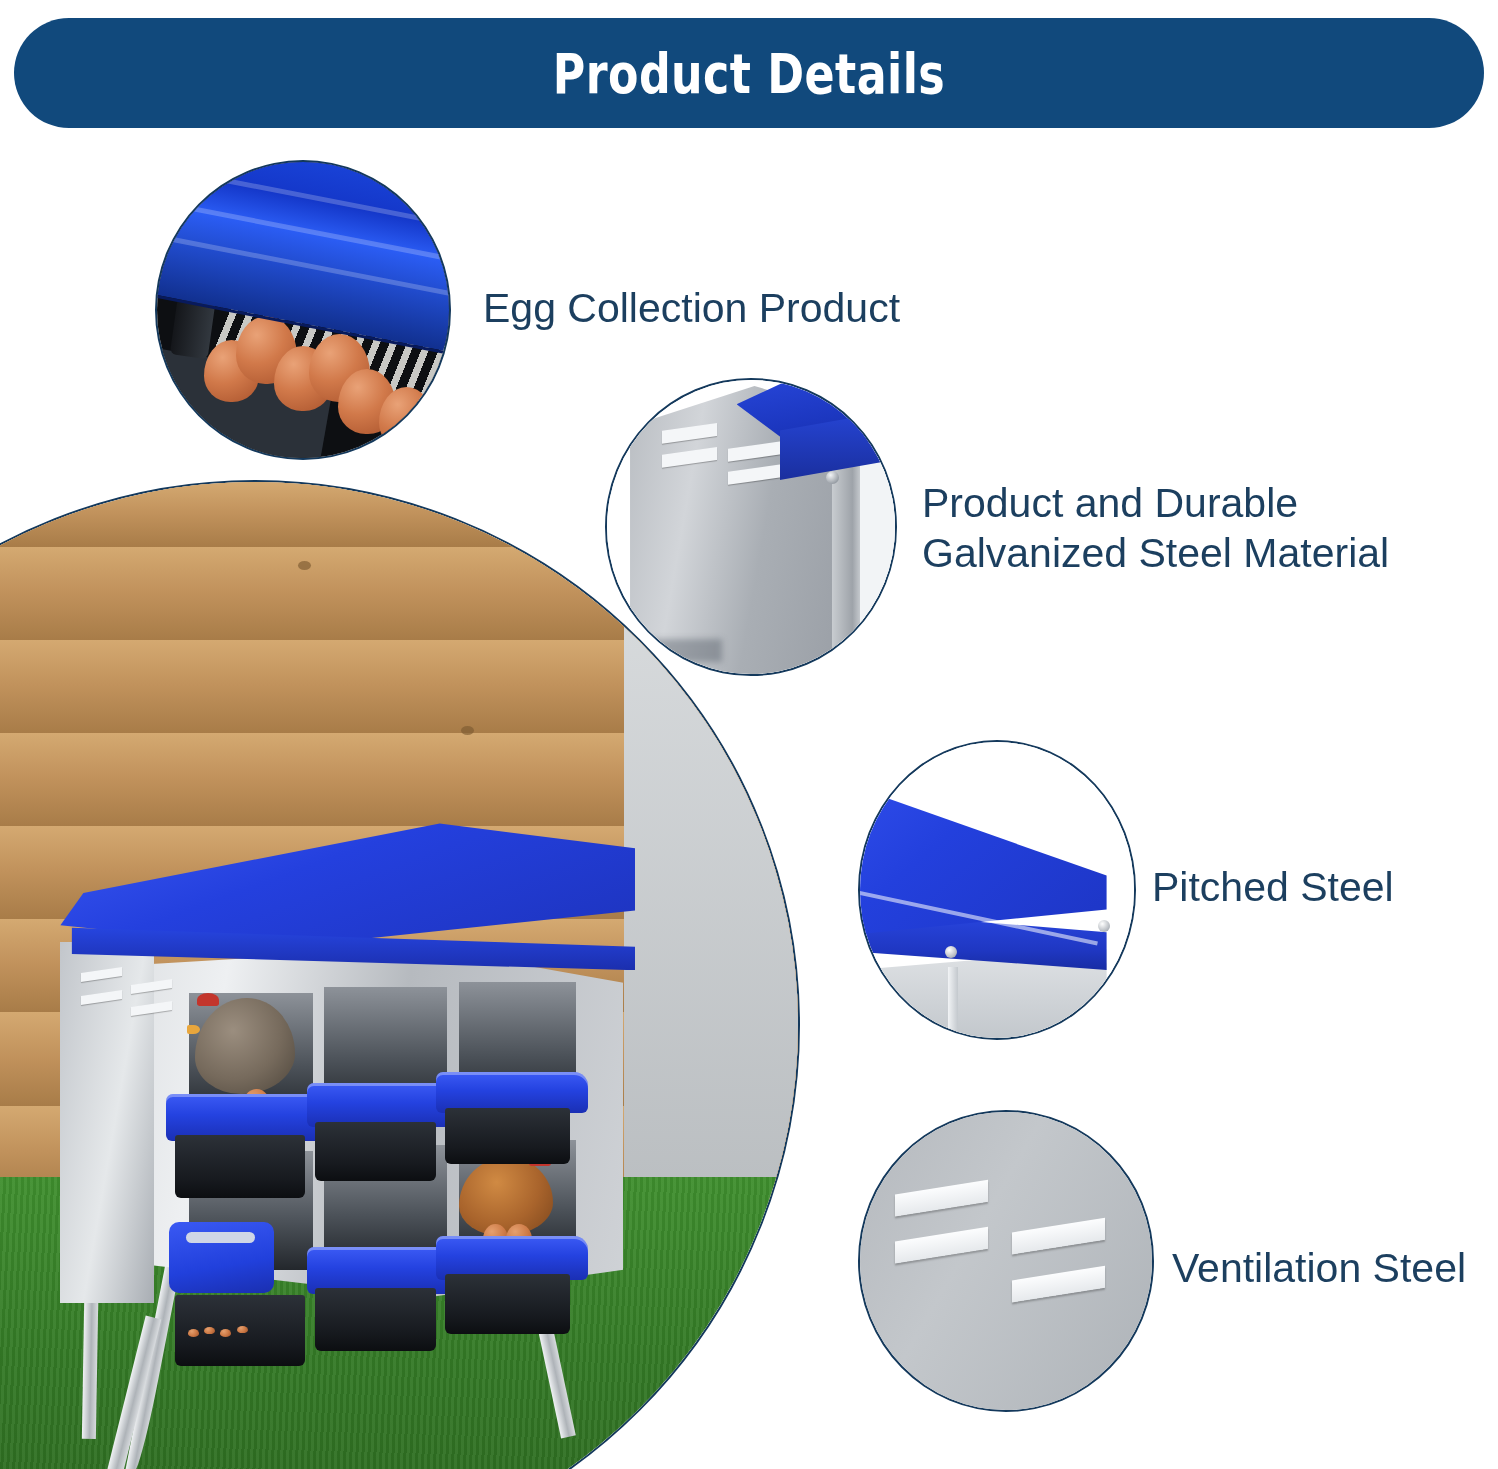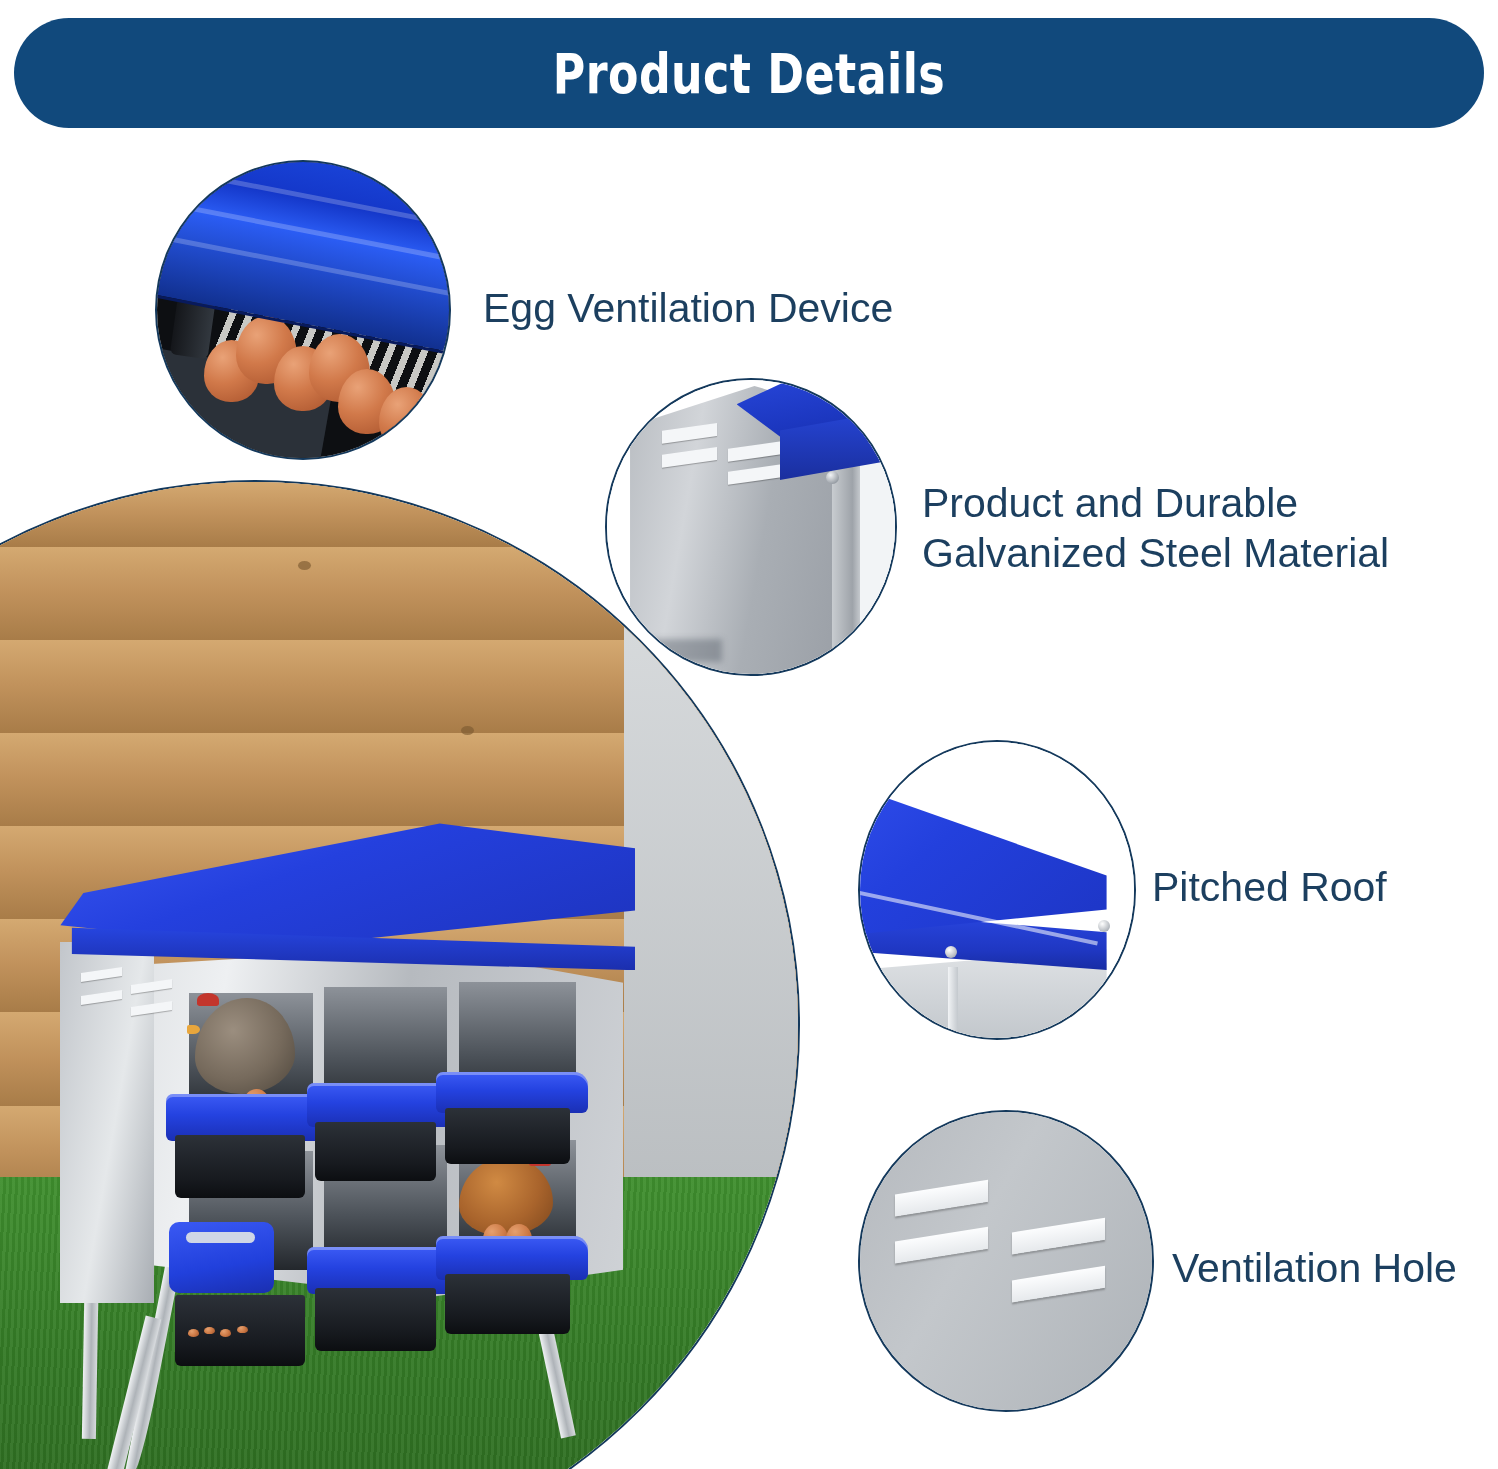--- a/index.html
+++ b/index.html
@@ -162,21 +162,21 @@
     <div class="egg" style="left:62%;top:70%;width:20%;height:22%;"></div>
     <div class="egg" style="left:76%;top:76%;width:19%;height:21%;"></div>
     <div class="egg-lid">
       <div class="egg-lid-shine"></div>
       <div class="egg-lid-rib" style="top:40%;"></div>
       <div class="egg-lid-rib" style="top:56%;"></div>
       <div class="egg-lid-rib" style="top:72%;"></div>
     </div>
   </div>
 </div>
-<div class="callout-label" style="left:483px;top:283px;">Egg Ventilation Device</div>
+<div class="callout-label" style="left:483px;top:283px;">Egg Collection Product</div>
 
 <div id="circle-steel" class="callout-circle">
   <div class="steel-scene">
     <div class="steel-panel"></div>
     <div class="vent-slot" style="left:19%;top:16%;width:19%;height:4.5%;"></div>
     <div class="vent-slot" style="left:19%;top:24%;width:19%;height:4.5%;"></div>
     <div class="vent-slot" style="left:42%;top:22%;width:19%;height:4.5%;"></div>
     <div class="vent-slot" style="left:42%;top:30%;width:19%;height:4.5%;"></div>
     <div class="steel-rightcol"></div>
     <div class="steel-white"></div>
@@ -193,32 +193,32 @@
   <div class="roof-scene">
     <div class="roof-silver"></div>
     <div class="roof-post"></div>
     <div class="roof-face"></div>
     <div class="roof-top"></div>
     <div class="roof-hilite"></div>
     <div class="roof-screw" style="left:31%;top:69%;"></div>
     <div class="roof-screw" style="left:87%;top:60%;"></div>
   </div>
 </div>
-<div class="callout-label" style="left:1152px;top:862px;">Pitched Roof</div>
+<div class="callout-label" style="left:1152px;top:862px;">Pitched Steel</div>
 
 <div id="circle-vent" class="callout-circle">
   <div class="vent-scene">
     <div class="vent-blue-corner"></div>
     <div class="vent-big-slot" style="left:12%;top:25%;width:32%;height:7.5%;"></div>
     <div class="vent-big-slot" style="left:12%;top:41%;width:32%;height:7.5%;"></div>
     <div class="vent-big-slot" style="left:52%;top:38%;width:32%;height:7.5%;"></div>
     <div class="vent-big-slot" style="left:52%;top:54%;width:32%;height:7.5%;"></div>
   </div>
 </div>
-<div class="callout-label" style="left:1172px;top:1243px;">Ventilation Hole</div>
+<div class="callout-label" style="left:1172px;top:1243px;">Ventilation Steel</div>
 
 <div id="main-photo">
   <div class="photo-sky"></div>
 
   <div class="fence">
     <div class="plank" style="top:0;height:9%;"></div>
     <div class="plank" style="top:9%;height:13%;"></div>
     <div class="plank" style="top:22%;height:13%;"></div>
     <div class="plank" style="top:35%;height:13%;"></div>
     <div class="plank" style="top:48%;height:13%;"></div>

